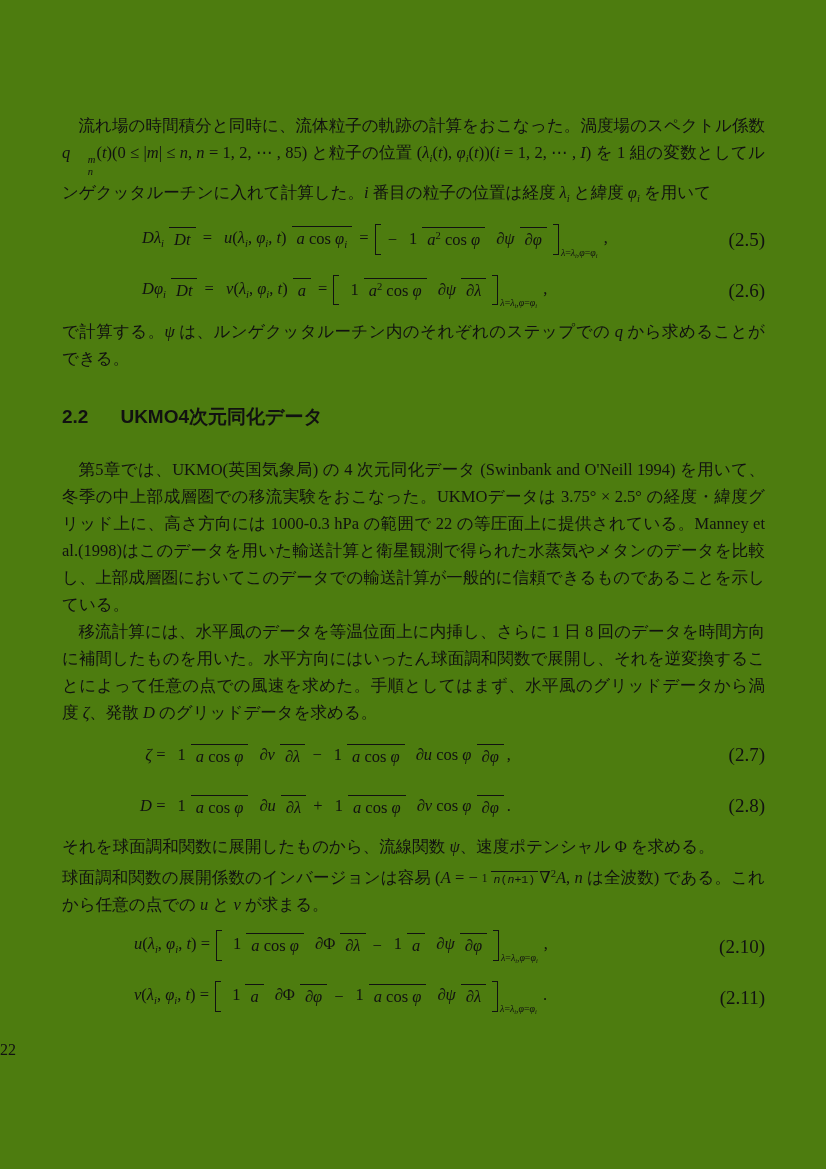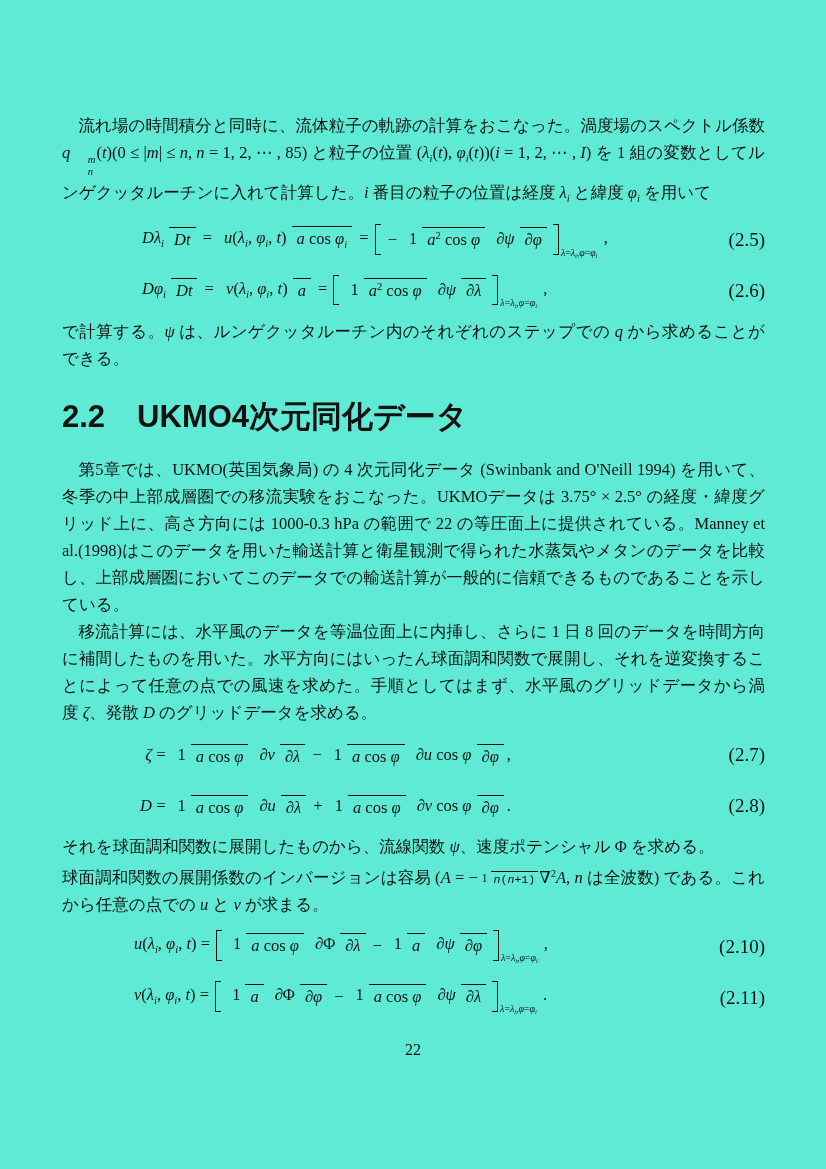--- a/index.html
+++ b/index.html
@@ -1,38 +1,38 @@
 <!DOCTYPE html>
 <html><head>
 <meta charset="utf-8">
 <style>
   html, body { margin: 0; padding: 0; background: #ffffff; }
   .page {
     position: relative;
     width: 826px;
     height: 1169px;
-    background: #5eead4;
+    background: #4d7c0f;
     color: #111111;
     font-family: "Liberation Serif", "DejaVu Serif", serif;
     font-size: 16.5px;
     line-height: 27px;
     box-sizing: border-box;
     padding: 112px 61px 0 62px;
     overflow: hidden;
   }
   .para { margin: 0; text-align: justify; }
   .indent { text-indent: 1em; }
 
   
   .section-heading {
     display: flex;
     align-items: baseline;
     font-family: "Liberation Sans", "DejaVu Sans", sans-serif;
     font-weight: bold;
-    font-size: 31px;
+    font-size: 19px;
     line-height: 30px;
     margin: 30px 0 24px 0;
   }
   .section-number { margin-right: 32px; }
 
   
   .eq-row {
     display: flex;
     align-items: center;
     padding-left: 72px;
@@ -69,21 +69,21 @@
 
   
   .para .mfrac { font-size: 70%; margin: 0 1px; }
   .para .mfrac .mnum { padding: 0 3px 0 3px; }
   .para .mfrac .mden { padding: 0 3px; border-top-width: 1px; font-family: Liberation Mono, monospace; }
 
   .footer {
     position: absolute;
     top: 1036px; left: 0;
     width: 100%;
-    text-align: center;
+    text-align: left;
     font-size: 16px;
   }
 </style>
 </head>
 <body>
 
 <div class="page">
 
   <p class="para indent"><span class="mr">流れ場の時間積分と同時に、流体粒子の軌跡の計算をおこなった。渦度場のスペクトル係数 </span><span class="mi">q</span><span class="mss">
         <span><span class="mi">m</span></span>

